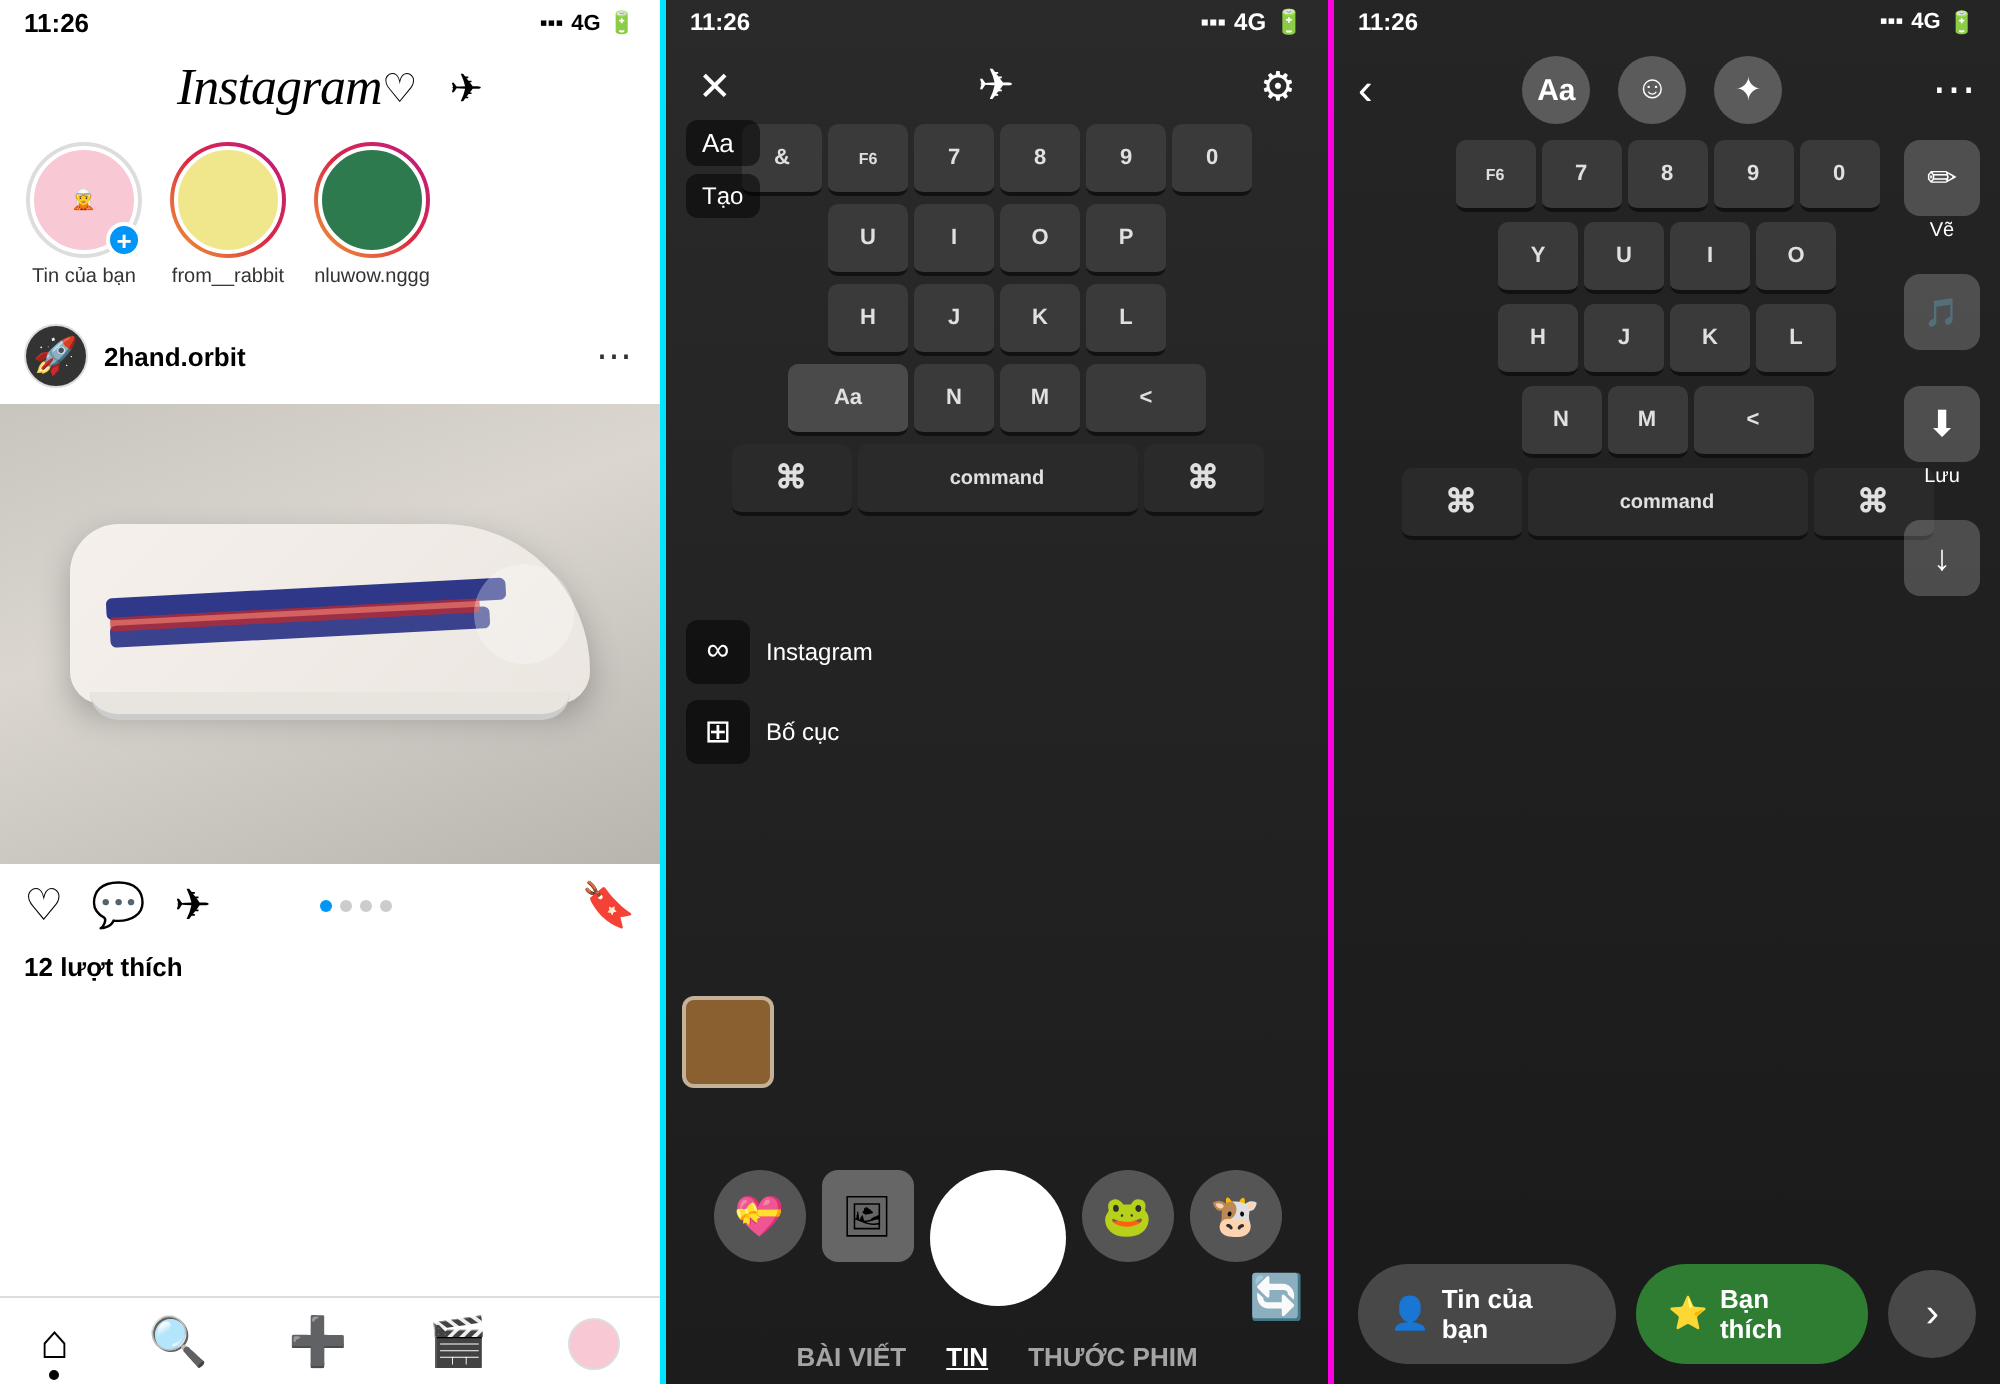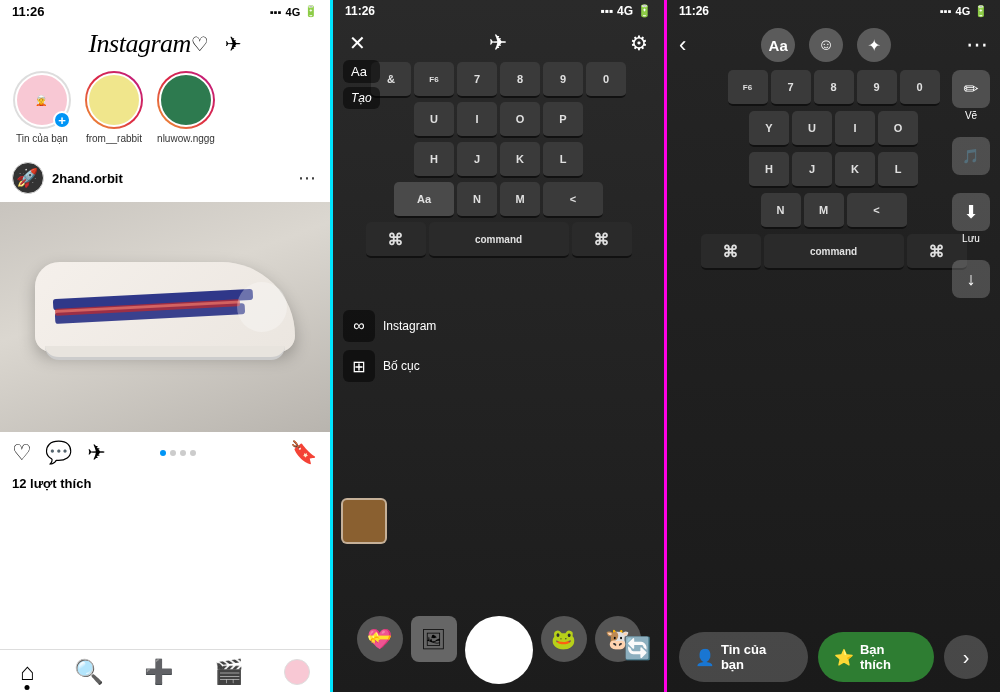--- a/index.html
+++ b/index.html
@@ -317,21 +317,21 @@
     .cam-tool-item {
       display: flex;
       align-items: center;
       gap: 6px;
       background: rgba(0,0,0,0.5);
       padding: 4px 8px;
       border-radius: 6px;
       cursor: pointer;
     }
     .cam-tool-icon { color: #fff; font-size: 13px; }
-    .cam-tool-label { color: #fff; font-size: 12px; font-weight: 500; font-style: italic; }
+    .cam-tool-label { color: #fff; font-size: 12px; font-weight: 500; }
 
     .cam-boomerang {
       position: absolute;
       left: 10px;
       top: 310px;
       display: flex;
       flex-direction: column;
       gap: 8px;
       z-index: 10;
     }
@@ -683,20 +683,25 @@
   <div class="cam-bottom">
 
     <div class="cam-filter-row">
       <div class="filter-thumb">💝</div>
       <div class="filter-thumb" style="background:#666;border-radius:8px;">🖼</div>
       <div class="filter-thumb active" style="background:#fff;width:68px;height:68px;border:4px solid rgba(255,255,255,0.8);"></div>
       <div class="filter-thumb">🐸</div>
       <div class="filter-thumb">🐮</div>
     </div>
 
+    <div class="cam-mode-row">
+      <span class="cam-mode-item dim">BÀI VIẾT</span>
+      <span class="cam-mode-item active">TIN</span>
+      <span class="cam-mode-item dim">THƯỚC PHIM</span>
+    </div>
 
     <span class="cam-flip">🔄</span>
   </div>
 </div>
 
 <div class="panel3">
 
   <div class="keyboard-bg3"></div>
 
   <div class="keyboard-frame3">

